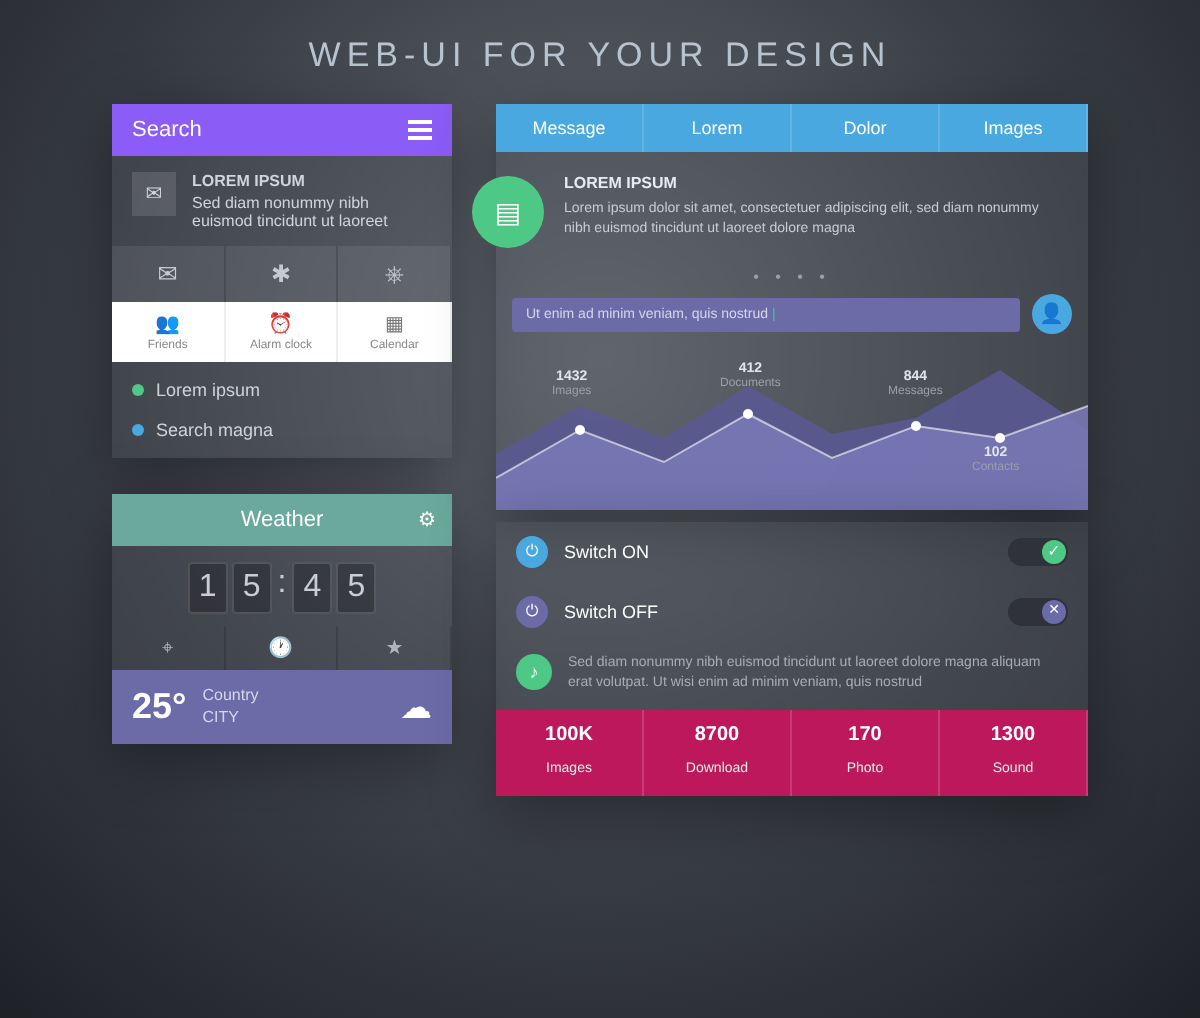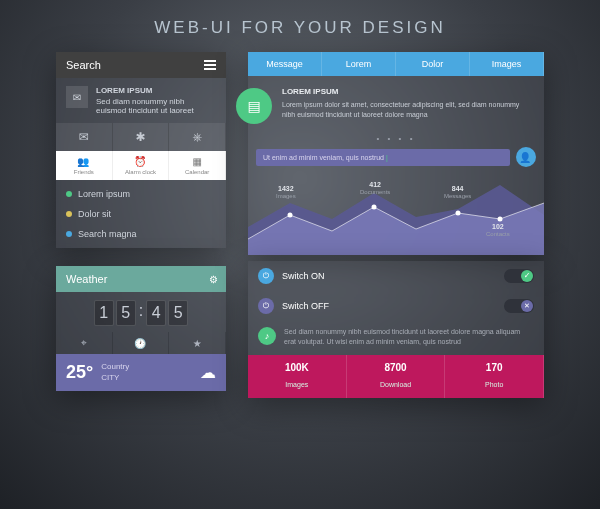--- a/index.html
+++ b/index.html
@@ -3,38 +3,38 @@
 <meta charset="utf-8">
 <style>
 *{box-sizing:border-box;margin:0;padding:0;font-family:Arial,Helvetica,sans-serif}
 body{width:600px;height:509px;background:radial-gradient(circle at 50% 35%,#6a7078 0%,#3a3e45 55%,#1e2126 100%);overflow:hidden}
 .title{text-align:center;color:#b8c5d0;font-size:17px;font-weight:300;letter-spacing:3px;padding:18px 0 14px}
 .wrap{display:flex;gap:22px;padding:0 56px}
 .col-l{width:170px;display:flex;flex-direction:column;gap:18px}
 .col-r{width:296px;display:flex;flex-direction:column;gap:6px}
 .panel{background:rgba(80,84,92,.35);backdrop-filter:blur(2px);box-shadow:0 8px 30px rgba(0,0,0,.4)}
 .hdr{display:flex;align-items:center;justify-content:space-between;padding:7px 10px;font-size:11px;color:#fff}
-.green{background:#404040}
+.green{background:#8b5cf6}
 .teal{background:#6ba99d}
 .ham{display:flex;flex-direction:column;gap:2px}
 .ham span{width:12px;height:2px;background:#fff}
 .sp-row{display:flex;padding:8px 10px;gap:8px}
 .sp-ic{width:22px;height:22px;background:rgba(255,255,255,.12);display:flex;align-items:center;justify-content:center;color:#d0d5dd;font-size:10px}
 .sp-txt{flex:1;color:#d0d5dd;font-size:8px}
 .sp-txt b{display:block;font-size:8px;margin-bottom:2px}
 .ic3{display:flex}
 .ic3 div{flex:1;height:28px;background:rgba(255,255,255,.08);border-right:1px solid rgba(0,0,0,.15);display:flex;align-items:center;justify-content:center;color:#c5cad2;font-size:12px}
 .tiles{display:flex}
 .tile{flex:1;background:#fff;padding:5px 0;text-align:center;font-size:6px;color:#888;border-right:1px solid #eee}
 .tile svg,.tile .ticon{display:block;margin:0 auto 2px;font-size:10px;color:#777}
 .list{padding:4px 0}
 .li{display:flex;align-items:center;gap:6px;padding:5px 10px;color:#cfd4db;font-size:9px}
 .dot{width:6px;height:6px;border-radius:50%}
 .dg{background:#4ec985}.dy{background:#d9c25a}.db{background:#4aa8e0}
-.wthr .hdr{position:relative}
+.wthr .hdr{justify-content:center;position:relative}
 .gear{position:absolute;right:8px;font-size:10px;color:#fff}
 .clock{display:flex;justify-content:center;gap:2px;padding:8px 0 6px}
 .dig{width:20px;height:26px;background:rgba(0,0,0,.25);border:1px solid rgba(255,255,255,.15);color:#c8cdd6;font-size:16px;display:flex;align-items:center;justify-content:center;border-radius:2px}
 .colon{color:#c8cdd6;font-size:16px;padding:2px 1px}
 .wic3{display:flex}
 .wic3 div{flex:1;height:22px;display:flex;align-items:center;justify-content:center;color:#aeb4bf;font-size:10px;border-right:1px solid rgba(0,0,0,.15)}
 .wbot{background:#6b6ba8;display:flex;align-items:center;padding:8px 10px;gap:8px}
 .temp{color:#fff;font-size:18px;font-weight:700}
 .loc{flex:1;color:#d8d5ee;font-size:8px;line-height:1.3}
 .cloud{color:#fff;font-size:16px}
@@ -93,24 +93,20 @@
   </div>
   <div class="tiles">
    <div class="tile"><span class="ticon">👥</span><span>Friends</span></div>
    <div class="tile"><span class="ticon">⏰</span><span>Alarm clock</span></div>
    <div class="tile"><span class="ticon">▦</span><span>Calendar</span></div>
   </div>
   <div class="list">
    <div class="li">
             <span class="dot dg"></span>
             <span>Lorem ipsum</span>
-          </div>
-   <div class="li">
-            <span class="dot dy"></span>
-            <span>Dolor sit</span>
           </div>
    <div class="li">
             <span class="dot db"></span>
             <span>Search magna</span>
           </div>
   </div>
  </div>
 
  <div class="panel wthr">
   <div class="hdr teal">
@@ -183,16 +179,17 @@
    <div class="tog off"></div>
   </div>
   <div class="descr">
    <div class="dcir">♪</div>
    <div class="dtx">Sed diam nonummy nibh euismod tincidunt ut laoreet dolore magna aliquam erat volutpat. Ut wisi enim ad minim veniam, quis nostrud</div>
   </div>
   <div class="stats">
    <div class="stat"><b>100K</b><span>Images</span></div>
    <div class="stat"><b>8700</b><span>Download</span></div>
    <div class="stat"><b>170</b><span>Photo</span></div>
+   <div class="stat"><b>1300</b><span>Sound</span></div>
   </div>
  </div>
 </div>
 </div>
 
 </body></html>

